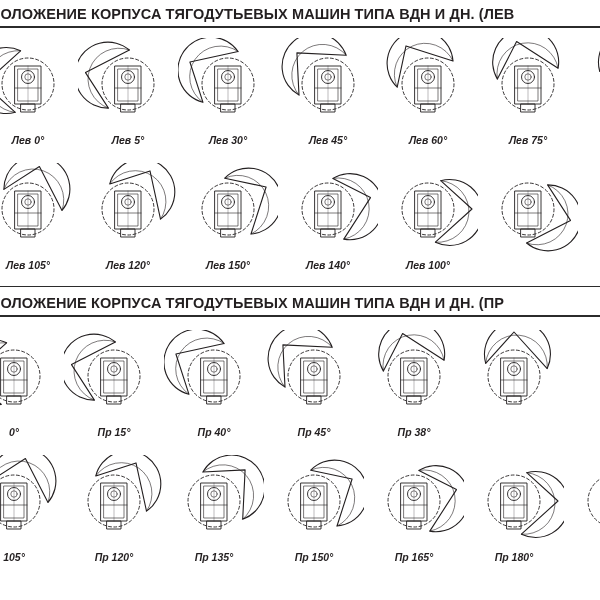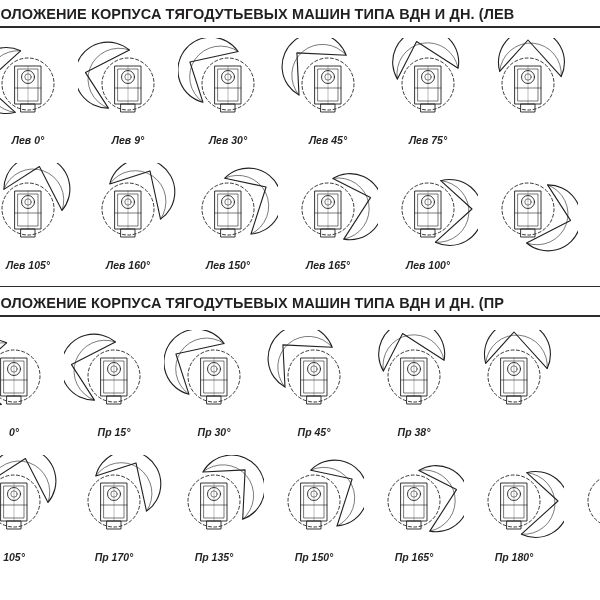--- a/index.html
+++ b/index.html
@@ -139,21 +139,21 @@
               <rect x="37" y="28" width="26" height="38" stroke-width="0.9"></rect>
               <rect x="40" y="31" width="20" height="32" stroke-width="0.6"></rect>
               <circle cx="50" cy="39" r="6.5" stroke-width="0.9"></circle>
               <circle cx="50" cy="39" r="3.2" stroke-width="0.6"></circle>
               <rect x="43" y="66" width="14" height="8" stroke-width="0.9"></rect>
               <line x1="37" y1="50" x2="63" y2="50" stroke-width="0.6"></line>
               <line x1="50" y1="28" x2="50" y2="66" stroke-width="0.5" opacity="0.6"></line>
             </g>
           </svg>
         </div>
-        <div class="caption">Лев 9°</div>
+        <div class="caption">Лев 5°</div>
       </div>
       <div class="cell">
         <div class="fig">
           <svg width="100" height="96" viewBox="0 0 100 96" xmlns="http://www.w3.org/2000/svg">
             <g fill="none" stroke="#231f20" stroke-width="1" stroke-linejoin="round" stroke-linecap="round">
               <path d="M 24.9 64.2 A 33 33 0 1 1 60.1 13.5 L 11.9 24.0 L 24.9 64.2 Z" stroke-width="1.1"></path>
               <path d="M 24.9 64.2 A 29 29 0 1 1 60.1 13.5" stroke-width="0.7" opacity="0.85"></path>
               <circle cx="50" cy="46" r="26" stroke-dasharray="3 2.4" stroke-width="0.9"></circle>
               <rect x="37" y="28" width="26" height="38" stroke-width="0.9"></rect>
               <rect x="40" y="31" width="20" height="32" stroke-width="0.6"></rect>
@@ -183,20 +183,39 @@
               <line x1="50" y1="28" x2="50" y2="66" stroke-width="0.5" opacity="0.6"></line>
             </g>
           </svg>
         </div>
         <div class="caption">Лев 45°</div>
       </div>
       <div class="cell">
         <div class="fig">
           <svg width="100" height="96" viewBox="0 0 100 96" xmlns="http://www.w3.org/2000/svg">
             <g fill="none" stroke="#231f20" stroke-width="1" stroke-linejoin="round" stroke-linecap="round">
+              <path d="M 19.2 49.2 A 33 33 0 1 1 75.0 23.0 L 28.0 7.9 L 19.2 49.2 Z" stroke-width="1.1"></path>
+              <path d="M 19.2 49.2 A 29 29 0 1 1 75.0 23.0" stroke-width="0.7" opacity="0.85"></path>
+              <circle cx="50" cy="46" r="26" stroke-dasharray="3 2.4" stroke-width="0.9"></circle>
+              <rect x="37" y="28" width="26" height="38" stroke-width="0.9"></rect>
+              <rect x="40" y="31" width="20" height="32" stroke-width="0.6"></rect>
+              <circle cx="50" cy="39" r="6.5" stroke-width="0.9"></circle>
+              <circle cx="50" cy="39" r="3.2" stroke-width="0.6"></circle>
+              <rect x="43" y="66" width="14" height="8" stroke-width="0.9"></rect>
+              <line x1="37" y1="50" x2="63" y2="50" stroke-width="0.6"></line>
+              <line x1="50" y1="28" x2="50" y2="66" stroke-width="0.5" opacity="0.6"></line>
+            </g>
+          </svg>
+        </div>
+        <div class="caption">Лев 60°</div>
+      </div>
+      <div class="cell">
+        <div class="fig">
+          <svg width="100" height="96" viewBox="0 0 100 96" xmlns="http://www.w3.org/2000/svg">
+            <g fill="none" stroke="#231f20" stroke-width="1" stroke-linejoin="round" stroke-linecap="round">
               <path d="M 19.4 41.1 A 33 33 0 1 1 80.1 30.2 L 38.6 3.5 L 19.4 41.1 Z" stroke-width="1.1"></path>
               <path d="M 19.4 41.1 A 29 29 0 1 1 80.1 30.2" stroke-width="0.7" opacity="0.85"></path>
               <circle cx="50" cy="46" r="26" stroke-dasharray="3 2.4" stroke-width="0.9"></circle>
               <rect x="37" y="28" width="26" height="38" stroke-width="0.9"></rect>
               <rect x="40" y="31" width="20" height="32" stroke-width="0.6"></rect>
               <circle cx="50" cy="39" r="6.5" stroke-width="0.9"></circle>
               <circle cx="50" cy="39" r="3.2" stroke-width="0.6"></circle>
               <rect x="43" y="66" width="14" height="8" stroke-width="0.9"></rect>
               <line x1="37" y1="50" x2="63" y2="50" stroke-width="0.6"></line>
               <line x1="50" y1="28" x2="50" y2="66" stroke-width="0.5" opacity="0.6"></line>
@@ -256,21 +275,21 @@
               <rect x="37" y="28" width="26" height="38" stroke-width="0.9"></rect>
               <rect x="40" y="31" width="20" height="32" stroke-width="0.6"></rect>
               <circle cx="50" cy="39" r="6.5" stroke-width="0.9"></circle>
               <circle cx="50" cy="39" r="3.2" stroke-width="0.6"></circle>
               <rect x="43" y="66" width="14" height="8" stroke-width="0.9"></rect>
               <line x1="37" y1="50" x2="63" y2="50" stroke-width="0.6"></line>
               <line x1="50" y1="28" x2="50" y2="66" stroke-width="0.5" opacity="0.6"></line>
             </g>
           </svg>
         </div>
-        <div class="caption">Лев 160°</div>
+        <div class="caption">Лев 120°</div>
       </div>
       <div class="cell">
         <div class="fig">
           <svg width="100" height="96" viewBox="0 0 100 96" xmlns="http://www.w3.org/2000/svg">
             <g fill="none" stroke="#231f20" stroke-width="1" stroke-linejoin="round" stroke-linecap="round">
               <path d="M 46.8 15.2 A 33 33 0 1 1 73.0 71.0 L 88.1 24.0 L 46.8 15.2 Z" stroke-width="1.1"></path>
               <path d="M 46.8 15.2 A 29 29 0 1 1 73.0 71.0" stroke-width="0.7" opacity="0.85"></path>
               <circle cx="50" cy="46" r="26" stroke-dasharray="3 2.4" stroke-width="0.9"></circle>
               <rect x="37" y="28" width="26" height="38" stroke-width="0.9"></rect>
               <rect x="40" y="31" width="20" height="32" stroke-width="0.6"></rect>
@@ -294,21 +313,21 @@
               <rect x="37" y="28" width="26" height="38" stroke-width="0.9"></rect>
               <rect x="40" y="31" width="20" height="32" stroke-width="0.6"></rect>
               <circle cx="50" cy="39" r="6.5" stroke-width="0.9"></circle>
               <circle cx="50" cy="39" r="3.2" stroke-width="0.6"></circle>
               <rect x="43" y="66" width="14" height="8" stroke-width="0.9"></rect>
               <line x1="37" y1="50" x2="63" y2="50" stroke-width="0.6"></line>
               <line x1="50" y1="28" x2="50" y2="66" stroke-width="0.5" opacity="0.6"></line>
             </g>
           </svg>
         </div>
-        <div class="caption">Лев 165°</div>
+        <div class="caption">Лев 140°</div>
       </div>
       <div class="cell">
         <div class="fig">
           <svg width="100" height="96" viewBox="0 0 100 96" xmlns="http://www.w3.org/2000/svg">
             <g fill="none" stroke="#231f20" stroke-width="1" stroke-linejoin="round" stroke-linecap="round">
               <path d="M 62.7 17.7 A 33 33 0 1 1 57.4 79.2 L 94.0 46.0 L 62.7 17.7 Z" stroke-width="1.1"></path>
               <path d="M 62.7 17.7 A 29 29 0 1 1 57.4 79.2" stroke-width="0.7" opacity="0.85"></path>
               <circle cx="50" cy="46" r="26" stroke-dasharray="3 2.4" stroke-width="0.9"></circle>
               <rect x="37" y="28" width="26" height="38" stroke-width="0.9"></rect>
               <rect x="40" y="31" width="20" height="32" stroke-width="0.6"></rect>
@@ -398,21 +417,21 @@
               <rect x="37" y="28" width="26" height="38" stroke-width="0.9"></rect>
               <rect x="40" y="31" width="20" height="32" stroke-width="0.6"></rect>
               <circle cx="50" cy="39" r="6.5" stroke-width="0.9"></circle>
               <circle cx="50" cy="39" r="3.2" stroke-width="0.6"></circle>
               <rect x="43" y="66" width="14" height="8" stroke-width="0.9"></rect>
               <line x1="37" y1="50" x2="63" y2="50" stroke-width="0.6"></line>
               <line x1="50" y1="28" x2="50" y2="66" stroke-width="0.5" opacity="0.6"></line>
             </g>
           </svg>
         </div>
-        <div class="caption">Пр 30°</div>
+        <div class="caption">Пр 40°</div>
       </div>
       <div class="cell">
         <div class="fig">
           <svg width="100" height="96" viewBox="0 0 100 96" xmlns="http://www.w3.org/2000/svg">
             <g fill="none" stroke="#231f20" stroke-width="1" stroke-linejoin="round" stroke-linecap="round">
               <path d="M 21.0 57.1 A 33 33 0 1 1 68.2 17.3 L 18.9 14.9 L 21.0 57.1 Z" stroke-width="1.1"></path>
               <path d="M 21.0 57.1 A 29 29 0 1 1 68.2 17.3" stroke-width="0.7" opacity="0.85"></path>
               <circle cx="50" cy="46" r="26" stroke-dasharray="3 2.4" stroke-width="0.9"></circle>
               <rect x="37" y="28" width="26" height="38" stroke-width="0.9"></rect>
               <rect x="40" y="31" width="20" height="32" stroke-width="0.6"></rect>
@@ -496,21 +515,21 @@
               <rect x="37" y="28" width="26" height="38" stroke-width="0.9"></rect>
               <rect x="40" y="31" width="20" height="32" stroke-width="0.6"></rect>
               <circle cx="50" cy="39" r="6.5" stroke-width="0.9"></circle>
               <circle cx="50" cy="39" r="3.2" stroke-width="0.6"></circle>
               <rect x="43" y="66" width="14" height="8" stroke-width="0.9"></rect>
               <line x1="37" y1="50" x2="63" y2="50" stroke-width="0.6"></line>
               <line x1="50" y1="28" x2="50" y2="66" stroke-width="0.5" opacity="0.6"></line>
             </g>
           </svg>
         </div>
-        <div class="caption">Пр 170°</div>
+        <div class="caption">Пр 120°</div>
       </div>
       <div class="cell">
         <div class="fig">
           <svg width="100" height="96" viewBox="0 0 100 96" xmlns="http://www.w3.org/2000/svg">
             <g fill="none" stroke="#231f20" stroke-width="1" stroke-linejoin="round" stroke-linecap="round">
               <path d="M 38.9 17.0 A 33 33 0 1 1 78.7 64.2 L 81.1 14.9 L 38.9 17.0 Z" stroke-width="1.1"></path>
               <path d="M 38.9 17.0 A 29 29 0 1 1 78.7 64.2" stroke-width="0.7" opacity="0.85"></path>
               <circle cx="50" cy="46" r="26" stroke-dasharray="3 2.4" stroke-width="0.9"></circle>
               <rect x="37" y="28" width="26" height="38" stroke-width="0.9"></rect>
               <rect x="40" y="31" width="20" height="32" stroke-width="0.6"></rect>

